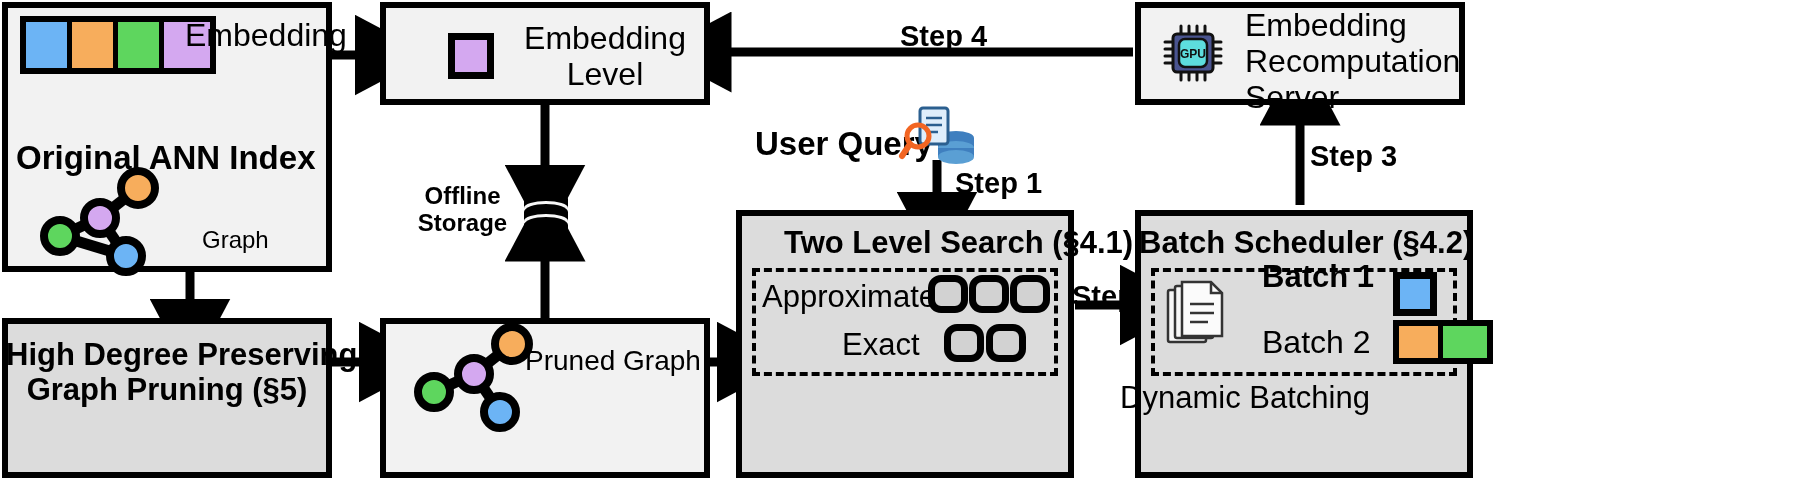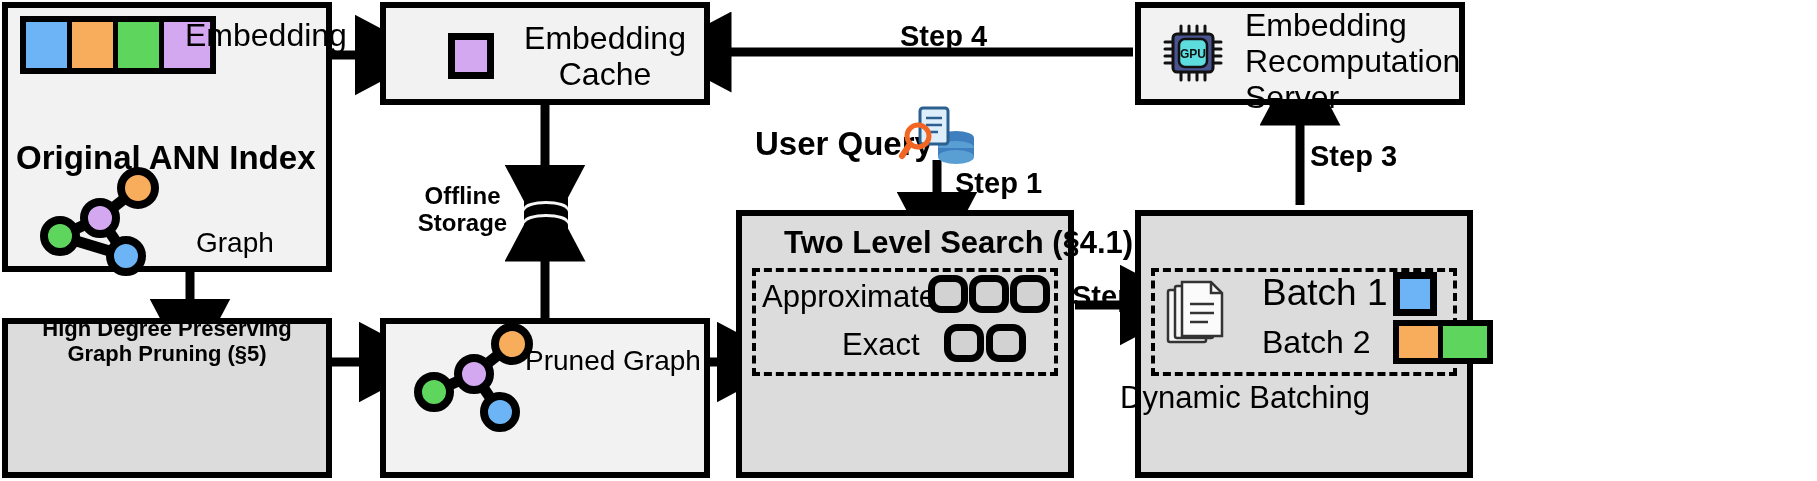--- a/index.html
+++ b/index.html
@@ -67,25 +67,25 @@
   <svg style="position:absolute;left:38px;top:170px;width:160px;height:100px;">
     <line x1="22" y1="66" x2="62" y2="48" stroke="#000" stroke-width="11"></line>
     <line x1="62" y1="48" x2="100" y2="18" stroke="#000" stroke-width="11"></line>
     <line x1="62" y1="48" x2="88" y2="86" stroke="#000" stroke-width="11"></line>
     <line x1="22" y1="66" x2="88" y2="86" stroke="#000" stroke-width="11"></line>
     <circle cx="100" cy="18" r="17" fill="#f7ad5c" stroke="#000" stroke-width="8"></circle>
     <circle cx="62" cy="48" r="16" fill="#d4a8f0" stroke="#000" stroke-width="8"></circle>
     <circle cx="22" cy="66" r="16" fill="#5ed65e" stroke="#000" stroke-width="8"></circle>
     <circle cx="88" cy="86" r="16" fill="#6cb4f5" stroke="#000" stroke-width="8"></circle>
   </svg>
-  <div class="lbl" style="left:196px;top:227px;font-size:28px;">Graph</div>
+  <div class="lbl" style="left:202px;top:227px;font-size:24px;">Graph</div>
 
   <div class="box" style="left:380px;top:2px;width:330px;height:103px;"></div>
   <div class="sw-one" style="left:448px;top:33px;width:46px;height:46px;background:#d4a8f0;"></div>
-  <div class="lbl ctr" style="left:505px;top:21px;width:200px;font-size:32px;"><span>Embedding</span><br><span>Cache</span></div>
+  <div class="lbl ctr" style="left:505px;top:21px;width:200px;font-size:32px;"><span>Embedding</span><br><span>Level</span></div>
 
   <div class="box" style="left:1135px;top:2px;width:330px;height:103px;"></div>
   <svg style="position:absolute;left:1163px;top:24px;width:62px;height:58px;">
     <g stroke="#111" stroke-width="3" stroke-linecap="round">
       <line x1="18" y1="2" x2="18" y2="10"></line>
         <line x1="26" y1="2" x2="26" y2="10"></line>
       <line x1="34" y1="2" x2="34" y2="10"></line>
         <line x1="42" y1="2" x2="42" y2="10"></line>
       <line x1="18" y1="48" x2="18" y2="56"></line>
         <line x1="26" y1="48" x2="26" y2="56"></line>
@@ -135,21 +135,21 @@
     <circle cx="18" cy="32" r="11" fill="none" stroke="#f26522" stroke-width="5"></circle>
     <line x1="10" y1="40" x2="2" y2="52" stroke="#f26522" stroke-width="6" stroke-linecap="round"></line>
   </svg>
   <div class="lbl bold" style="left:955px;top:167px;font-size:29px;">Step 1</div>
 
   <div class="lbl bold" style="left:900px;top:20px;font-size:29px;">Step 4</div>
   <div class="lbl bold" style="left:1072px;top:280px;font-size:29px;">Step 2</div>
   <div class="lbl bold" style="left:1310px;top:140px;font-size:29px;">Step 3</div>
 
   <div class="box shade" style="left:2px;top:318px;width:330px;height:160px;"></div>
-  <div class="lbl ctr bold" style="left:6px;top:317px;width:322px;font-size:22px;"><span>High Degree Preserving</span><br><span>Graph Pruning (§5)</span></div>
+  <div class="lbl ctr bold" style="left:6px;top:338px;width:322px;font-size:31px;"><span>High Degree Preserving</span><br><span>Graph Pruning (§5)</span></div>
 
   <div class="box" style="left:380px;top:318px;width:330px;height:160px;"></div>
   <svg style="position:absolute;left:412px;top:326px;width:160px;height:120px;">
     <line x1="22" y1="66" x2="62" y2="48" stroke="#000" stroke-width="11"></line>
     <line x1="62" y1="48" x2="100" y2="18" stroke="#000" stroke-width="11"></line>
     <line x1="62" y1="48" x2="88" y2="86" stroke="#000" stroke-width="11"></line>
     <circle cx="100" cy="18" r="17" fill="#f7ad5c" stroke="#000" stroke-width="8"></circle>
     <circle cx="62" cy="48" r="16" fill="#d4a8f0" stroke="#000" stroke-width="8"></circle>
     <circle cx="22" cy="66" r="16" fill="#5ed65e" stroke="#000" stroke-width="8"></circle>
     <circle cx="88" cy="86" r="16" fill="#6cb4f5" stroke="#000" stroke-width="8"></circle>
@@ -164,35 +164,36 @@
   <div class="qblk" style="left:928px;top:275px;width:40px;height:38px;"></div>
   <div class="qblk" style="left:969px;top:275px;width:40px;height:38px;"></div>
   <div class="qblk" style="left:1010px;top:275px;width:40px;height:38px;"></div>
 
   <div class="lbl" style="left:842px;top:328px;font-size:31px;">Exact</div>
   <div class="qblk" style="left:944px;top:324px;width:40px;height:38px;"></div>
   <div class="qblk" style="left:986px;top:324px;width:40px;height:38px;"></div>
 
 
   <div class="box shade" style="left:1135px;top:210px;width:338px;height:268px;"></div>
+  <div class="lbl ctr" style="left:1139px;top:226px;width:330px;font-size:31px;font-weight:bold;">Batch Scheduler (§4.2)</div>
   <div class="dash" style="left:1151px;top:268px;width:306px;height:108px;"></div>
 
   <svg style="position:absolute;left:1166px;top:280px;width:62px;height:72px;">
     <rect x="2" y="10" width="38" height="52" rx="2" fill="#f7f7f7" stroke="#333" stroke-width="2.5"></rect>
     <rect x="9" y="6" width="38" height="52" rx="2" fill="#f7f7f7" stroke="#333" stroke-width="2.5"></rect>
     <path d="M16,2 L45,2 L56,13 L56,56 L16,56 Z" fill="#fbfbfb" stroke="#333" stroke-width="2.5"></path>
     <path d="M45,2 L45,13 L56,13" fill="none" stroke="#333" stroke-width="2.5"></path>
     <g stroke="#333" stroke-width="2.5">
       <line x1="24" y1="24" x2="48" y2="24"></line>
       <line x1="24" y1="33" x2="48" y2="33"></line>
       <line x1="24" y1="42" x2="42" y2="42"></line>
     </g>
   </svg>
 
-  <div class="lbl" style="left:1262px;top:272px;font-size:37px;">Batch 1</div>
+  <div class="lbl" style="left:1262px;top:260px;font-size:31px;font-weight:bold;">Batch 1</div>
   <div class="sw-one" style="left:1393px;top:272px;width:44px;height:44px;background:#6cb4f5;"></div>
 
   <div class="lbl" style="left:1262px;top:325px;font-size:32px;">Batch 2</div>
   <div class="sw-row" style="left:1393px;top:320px;">
     <div class="sw" style="background:#f7ad5c;width:44px;height:32px;"></div>
     <div class="sw" style="background:#5ed65e;width:44px;height:32px;"></div>
   </div>
 
   <div class="lbl ctr" style="left:1080px;top:381px;width:330px;font-size:31px;">Dynamic Batching</div>
 

